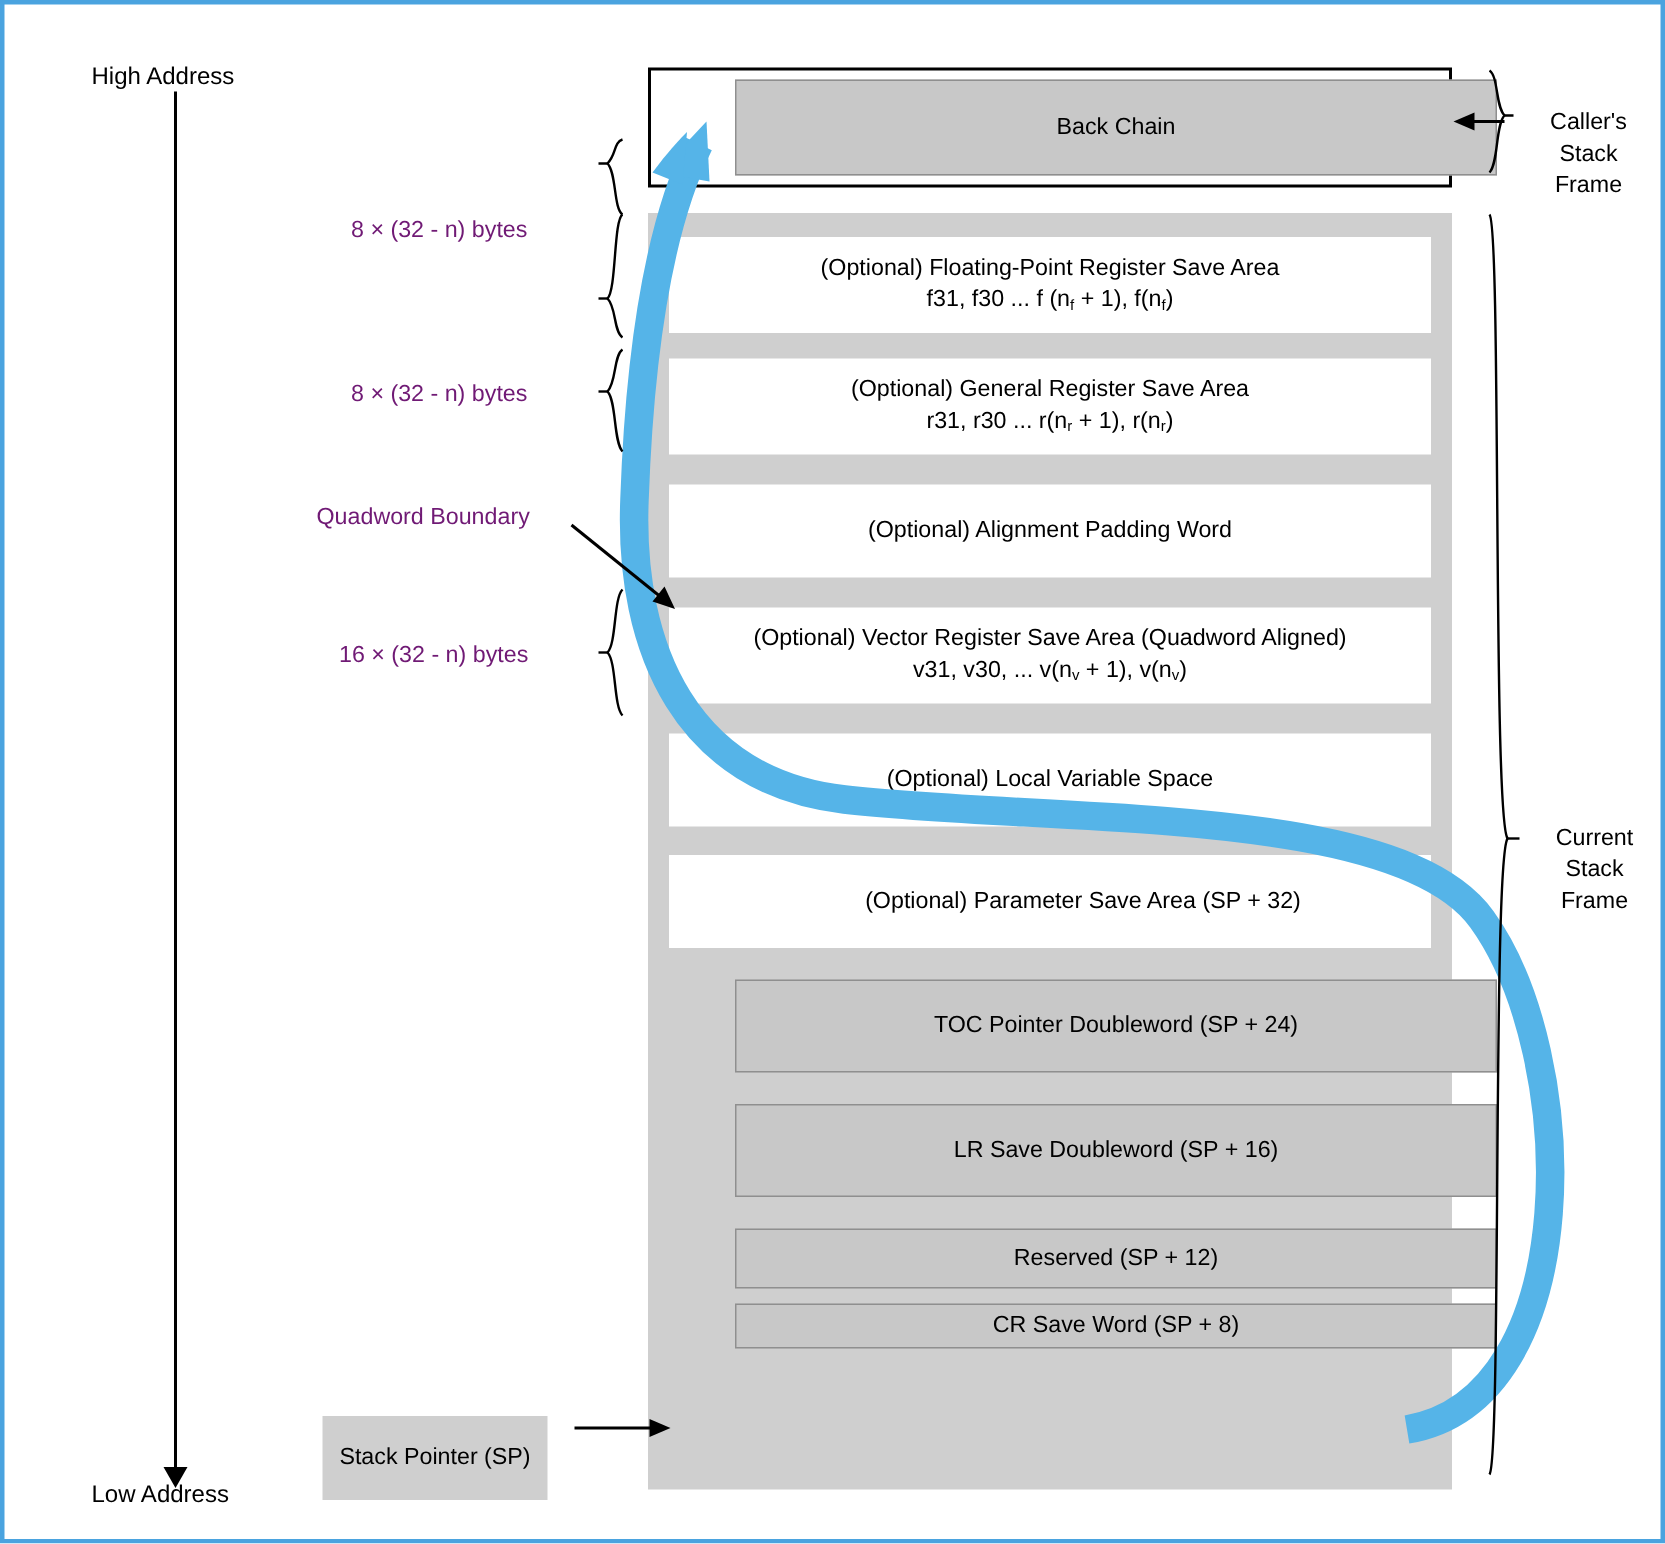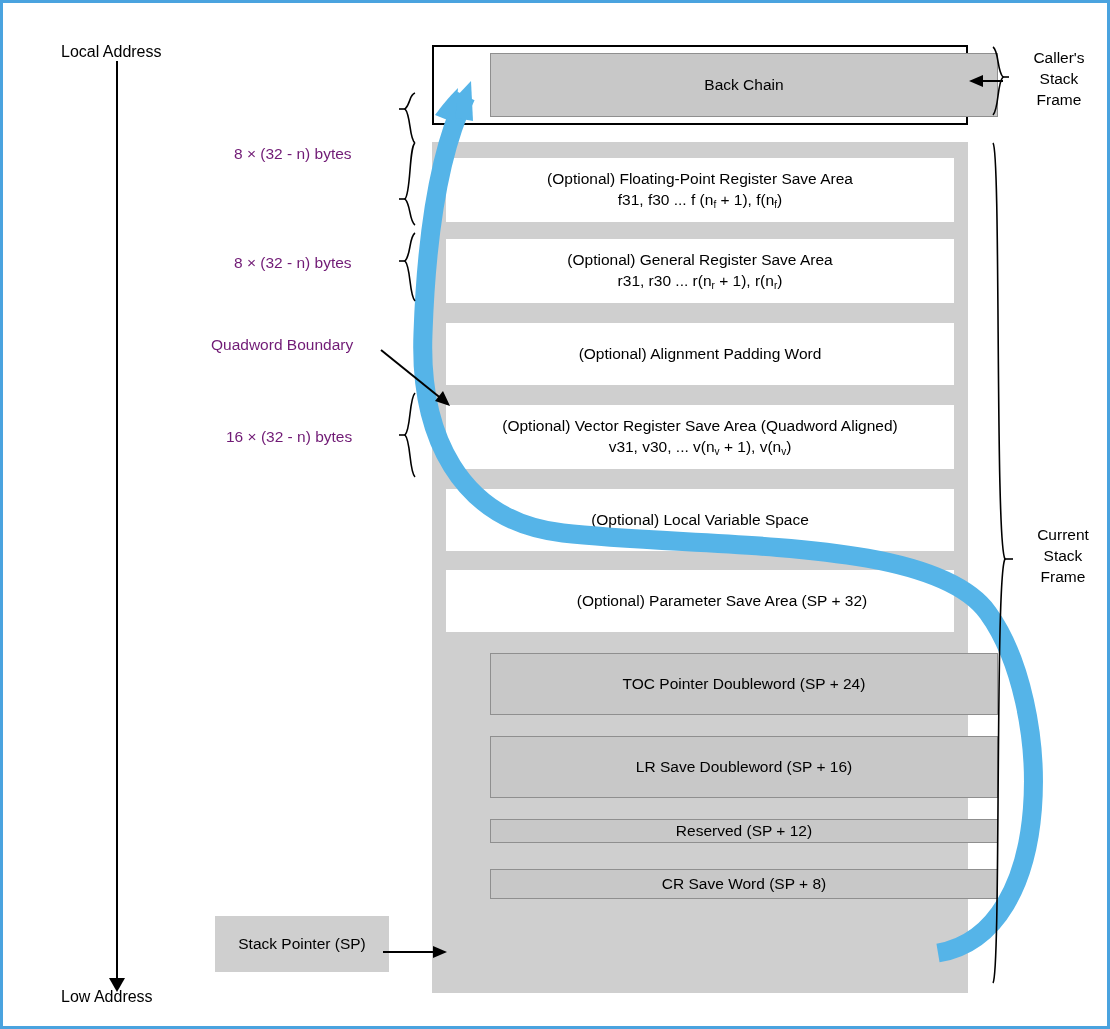--- a/index.html
+++ b/index.html
@@ -83,43 +83,44 @@
     color: #701a75;
     white-space: nowrap;
   }
 
   
   .right-label {
     font-size: 15.5px;
     color: #000;
     text-align: center;
     line-height: 1.35;
+    margin-top: 24px;
   }
 
   
   .sp-box {
-    left: 212px; top: 913px;
-    width: 174px; height: 56px;
+    left: 212px; top: 941px;
+    width: 150px; height: 56px;
     background: #cfcfcf;
     display: flex; align-items: center; justify-content: center;
     font-size: 15.5px; color: #000;
   }
 
   
   .swoosh { left: 0; top: 0; pointer-events: none; }
   .arrows { left: 0; top: 0; pointer-events: none; }
 </style>
 </head>
 <body>
 
 <div id="page">
 
   <div class="abs axis-line"></div>
   <div class="abs axis-arrow"></div>
-  <div class="abs label-high">Local Address</div>
+  <div class="abs label-high">High Address</div>
   <div class="abs label-low">Low Address</div>
 
   <div class="abs caller-box"></div>
 
   <div class="abs stack-col"></div>
 
   <div class="abs row gray" style="top:50px;height:64px;">
     <span>Back Chain</span>
   </div>
 
@@ -151,21 +152,21 @@
   </div>
 
   <div class="abs row gray" style="top:650px;height:62px;">
     <span>TOC Pointer Doubleword (SP + 24)</span>
   </div>
 
   <div class="abs row gray" style="top:733px;height:62px;">
     <span>LR Save Doubleword (SP + 16)</span>
   </div>
 
-  <div class="abs row gray" style="top:816px;height:24px;">
+  <div class="abs row gray" style="top:816px;height:40px;">
     <span>Reserved (SP + 12)</span>
   </div>
 
   <div class="abs row gray" style="top:866px;height:30px;">
     <span>CR Save Word (SP + 8)</span>
   </div>
 
 
   <div class="abs annot" style="left:231px; top:142px;">8 × (32 - n) bytes</div>
   <div class="abs annot" style="left:231px; top:251px;">8 × (32 - n) bytes</div>

